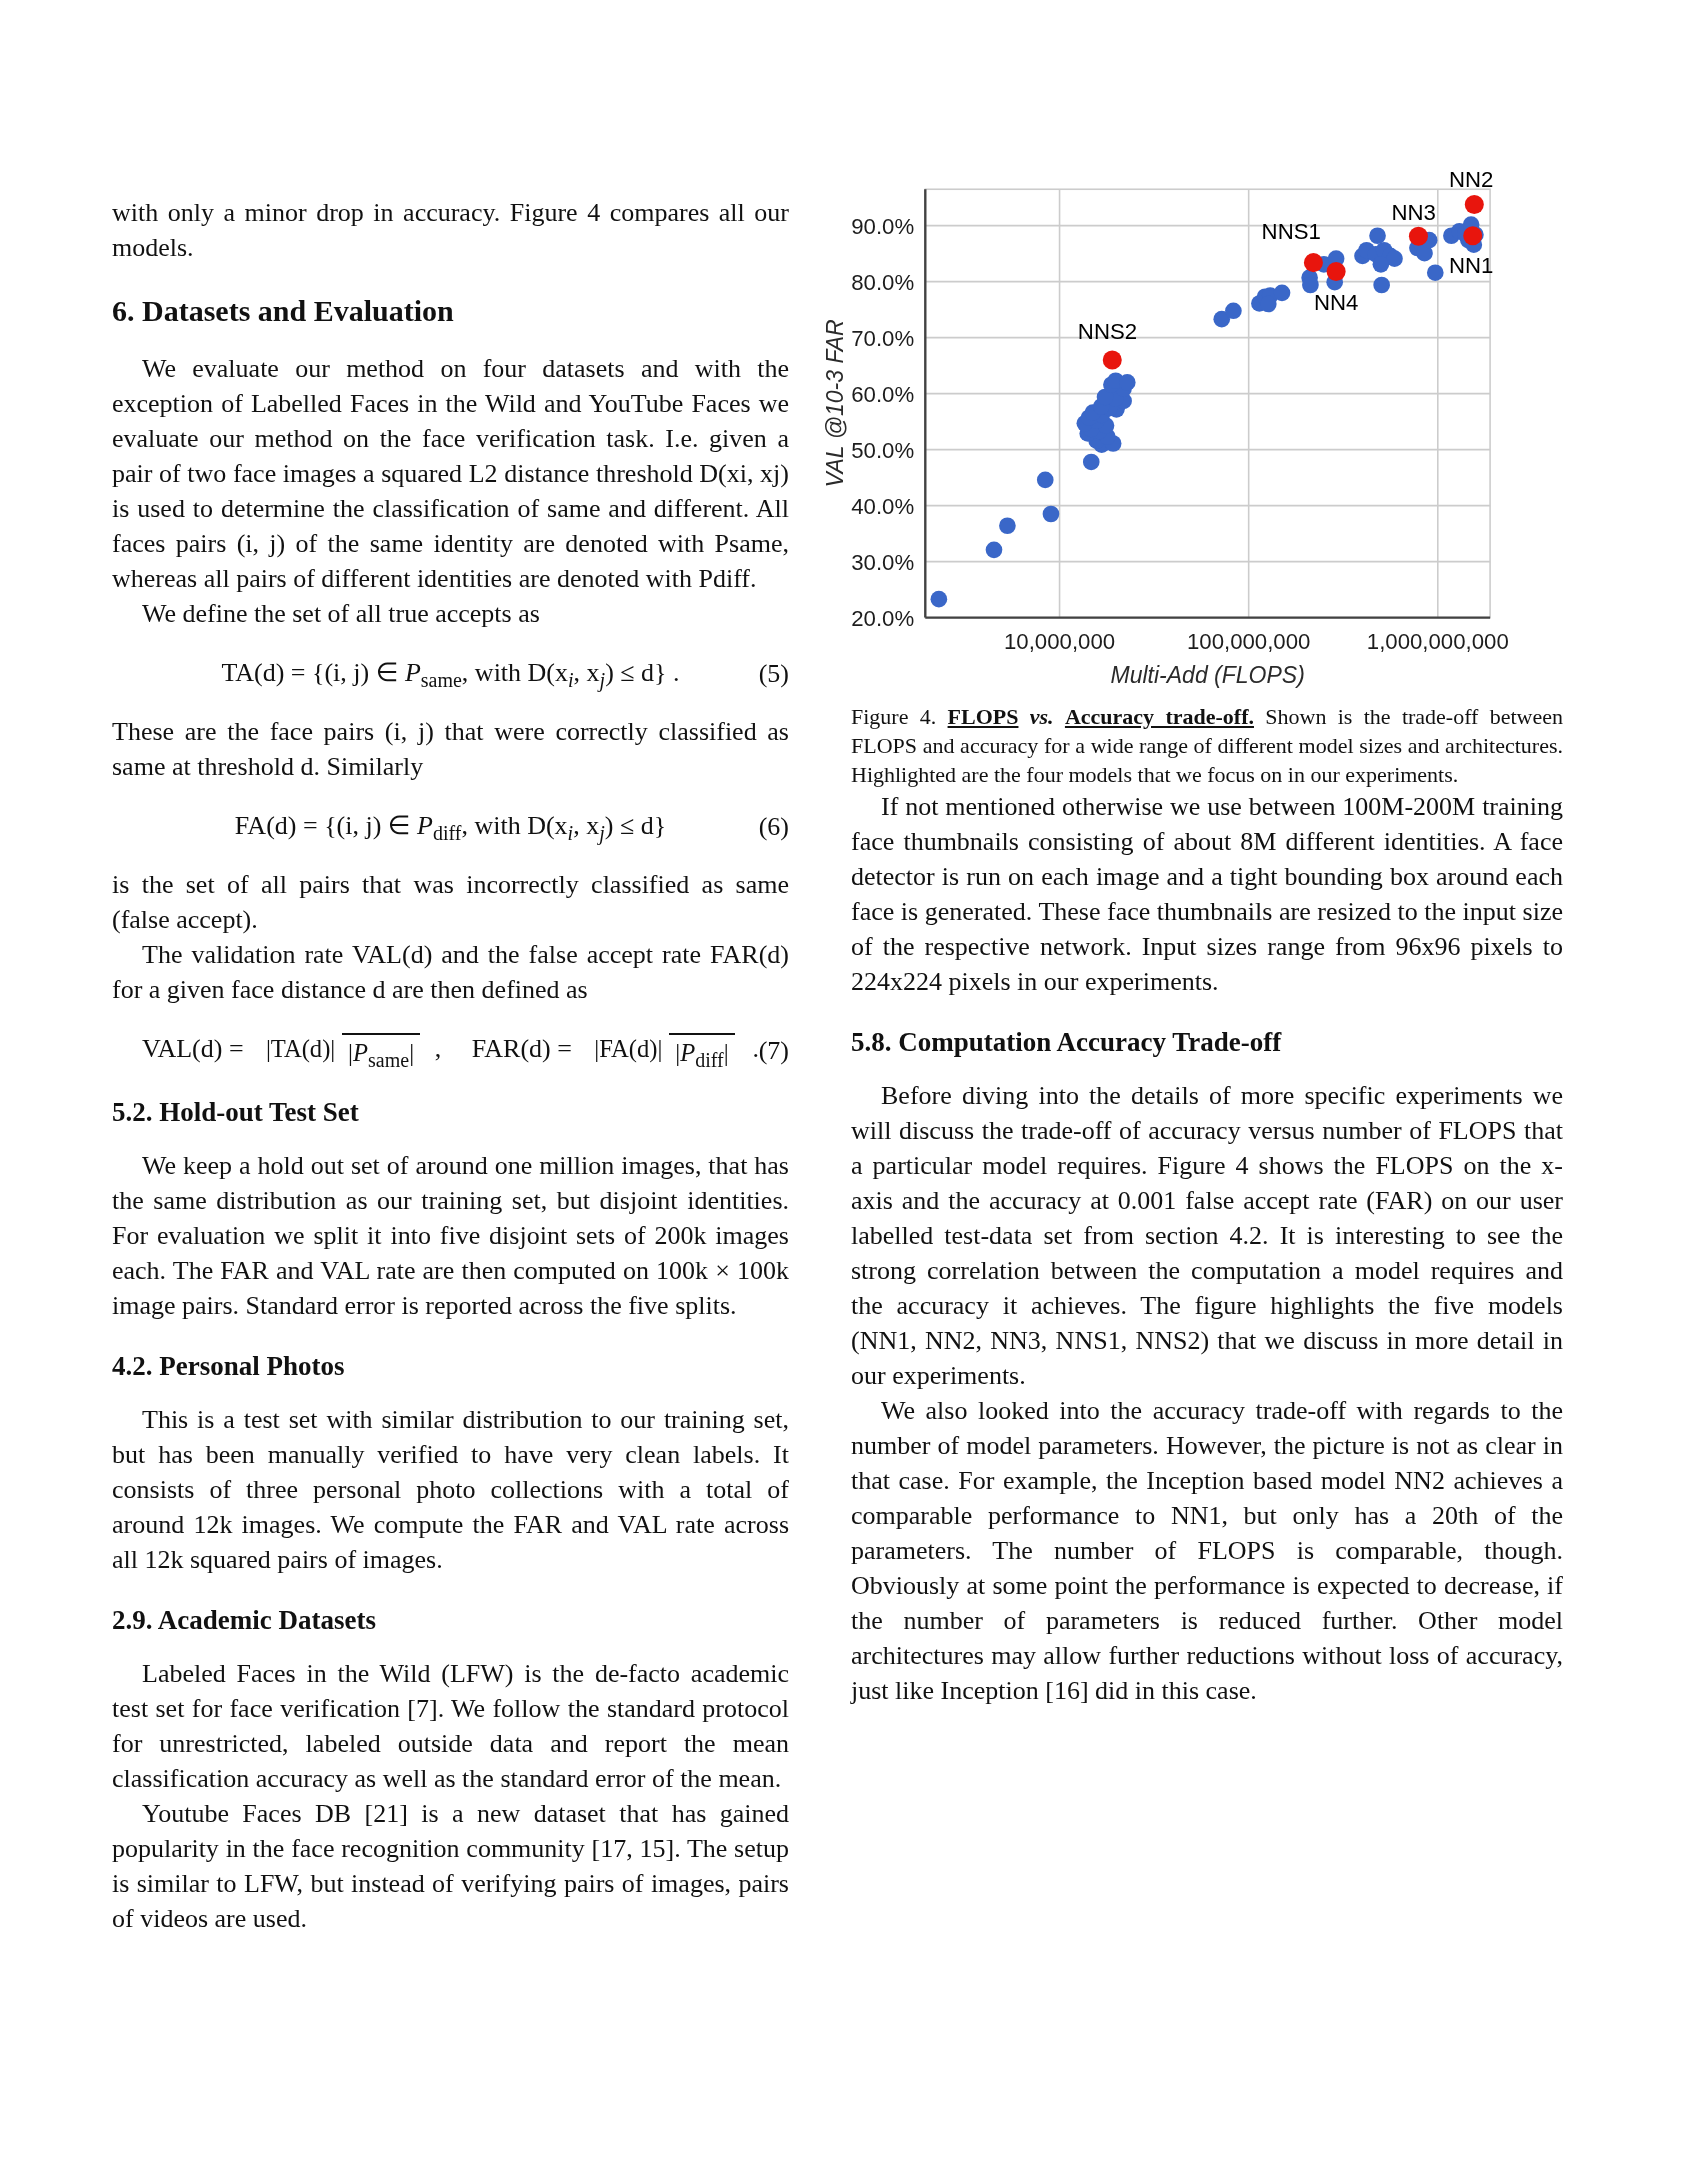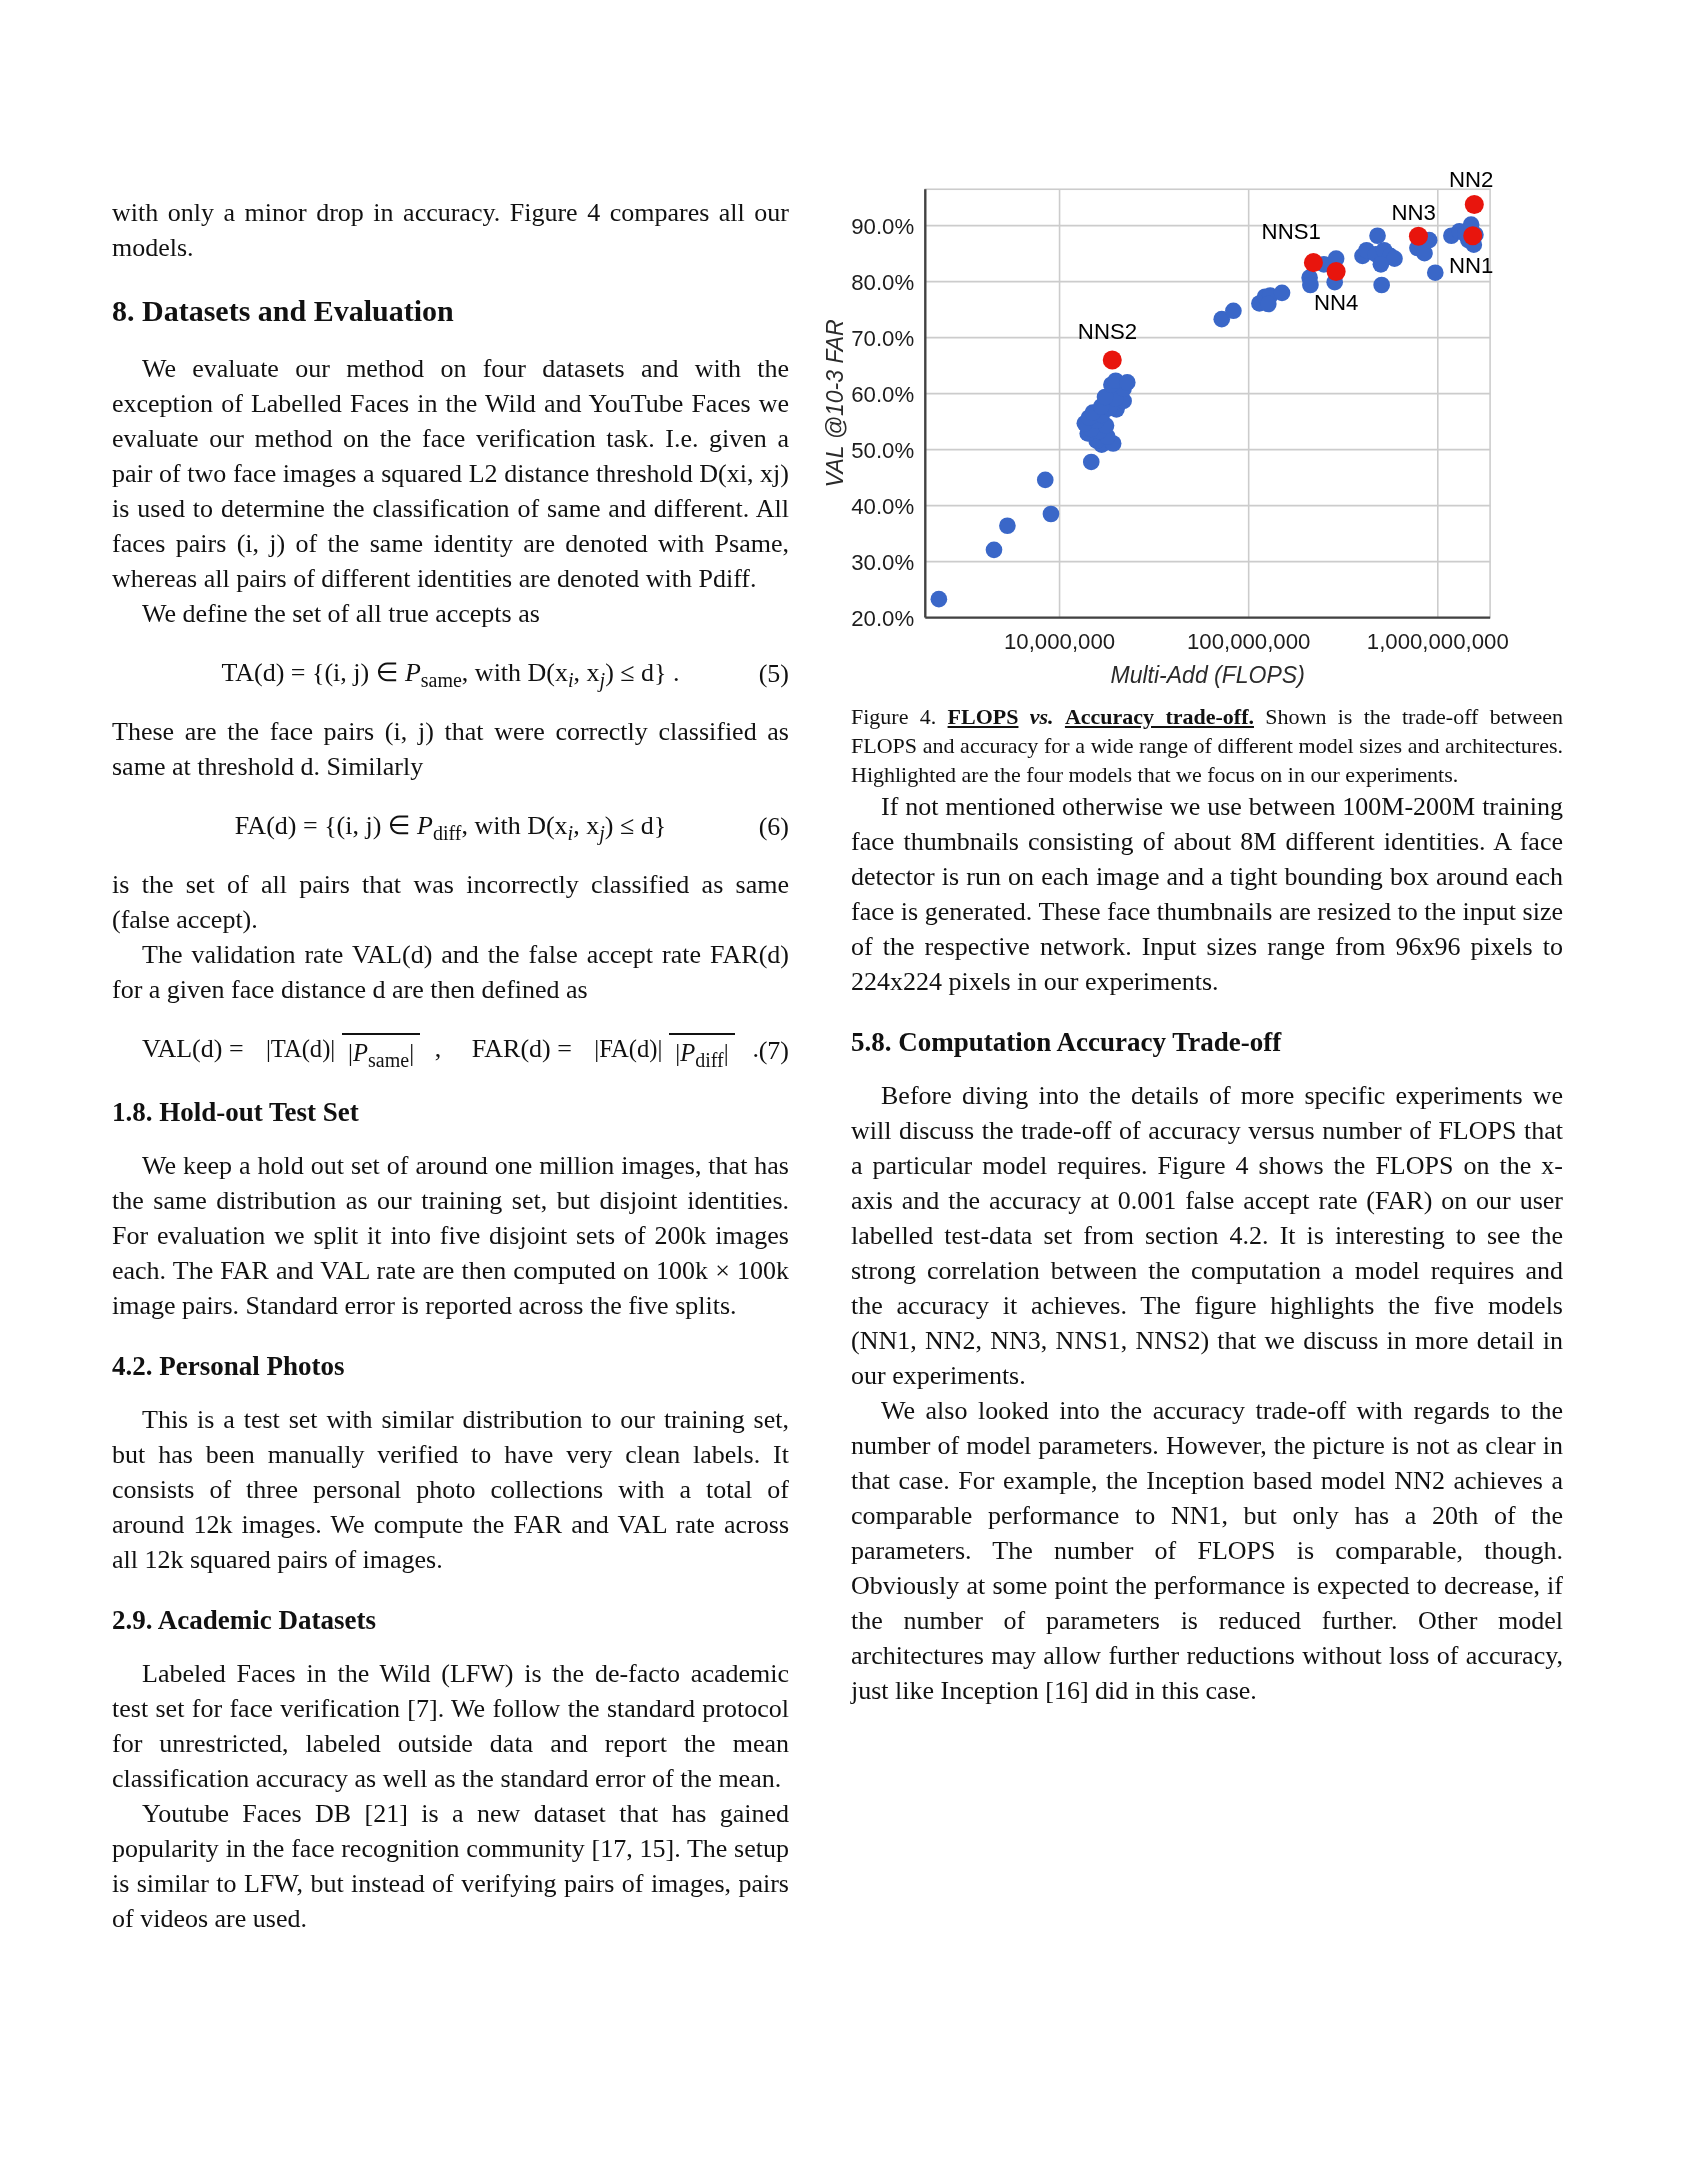--- a/index.html
+++ b/index.html
@@ -45,21 +45,21 @@
   .caption .bi { font-weight:bold; font-style:italic; }
 </style>
 </head>
 <body>
 
 <div class="page">
 
   <div class="col" id="col-left">
     <p class="noindent">with only a minor drop in accuracy. Figure 4 compares all our models.</p>
 
-    <h2>8. Datasets and Evaluation</h2>
+    <h2>6. Datasets and Evaluation</h2>
 
     <p class="indent">We evaluate our method on four datasets and with the exception of Labelled Faces in the Wild and YouTube Faces we evaluate our method on the face verification task. I.e. given a pair of two face images a squared L2 distance threshold D(xi, xj) is used to determine the classification of same and different. All faces pairs (i, j) of the same identity are denoted with Psame, whereas all pairs of different identities are denoted with Pdiff.</p>
     <p class="indent">We define the set of all true accepts as</p>
 
     <div class="equation">
       <span><span>TA(d) = {(i, j) ∈ </span><span class="cal">P</span><sub>same</sub><span>, with D(x</span><sub class="var">i</sub><span>, x</span><sub class="var">j</sub><span>) ≤ d} .</span></span>
       <span class="eq-num">(5)</span>
     </div>
 
     <p class="noindent">These are the face pairs (i, j) that were correctly classified as same at threshold d. Similarly</p>
@@ -81,21 +81,21 @@
           </span><span class="sep">,</span>
         <span>FAR(d) =</span>
         <span class="frac">
             <span class="num">|FA(d)|</span>
             <span class="den"><span>|</span><span class="cal">P</span><sub>diff</sub><span>|</span></span>
           </span><span class="end">.</span>
       </span>
       <span class="eq-num">(7)</span>
     </div>
 
-    <h3>1.8. Hold-out Test Set</h3>
+    <h3>5.2. Hold-out Test Set</h3>
     <p class="indent">We keep a hold out set of around one million images, that has the same distribution as our training set, but disjoint identities. For evaluation we split it into five disjoint sets of 200k images each. The FAR and VAL rate are then computed on 100k × 100k image pairs. Standard error is reported across the five splits.</p>
 
     <h3>4.2. Personal Photos</h3>
     <p class="indent">This is a test set with similar distribution to our training set, but has been manually verified to have very clean labels. It consists of three personal photo collections with a total of around 12k images. We compute the FAR and VAL rate across all 12k squared pairs of images.</p>
 
     <h3>2.9. Academic Datasets</h3>
     <p class="indent">Labeled Faces in the Wild (LFW) is the de-facto academic test set for face verification [7]. We follow the standard protocol for unrestricted, labeled outside data and report the mean classification accuracy as well as the standard error of the mean.</p>
     <p class="indent">Youtube Faces DB [21] is a new dataset that has gained popularity in the face recognition community [17, 15]. The setup is similar to LFW, but instead of verifying pairs of images, pairs of videos are used.</p>
   </div>
 

